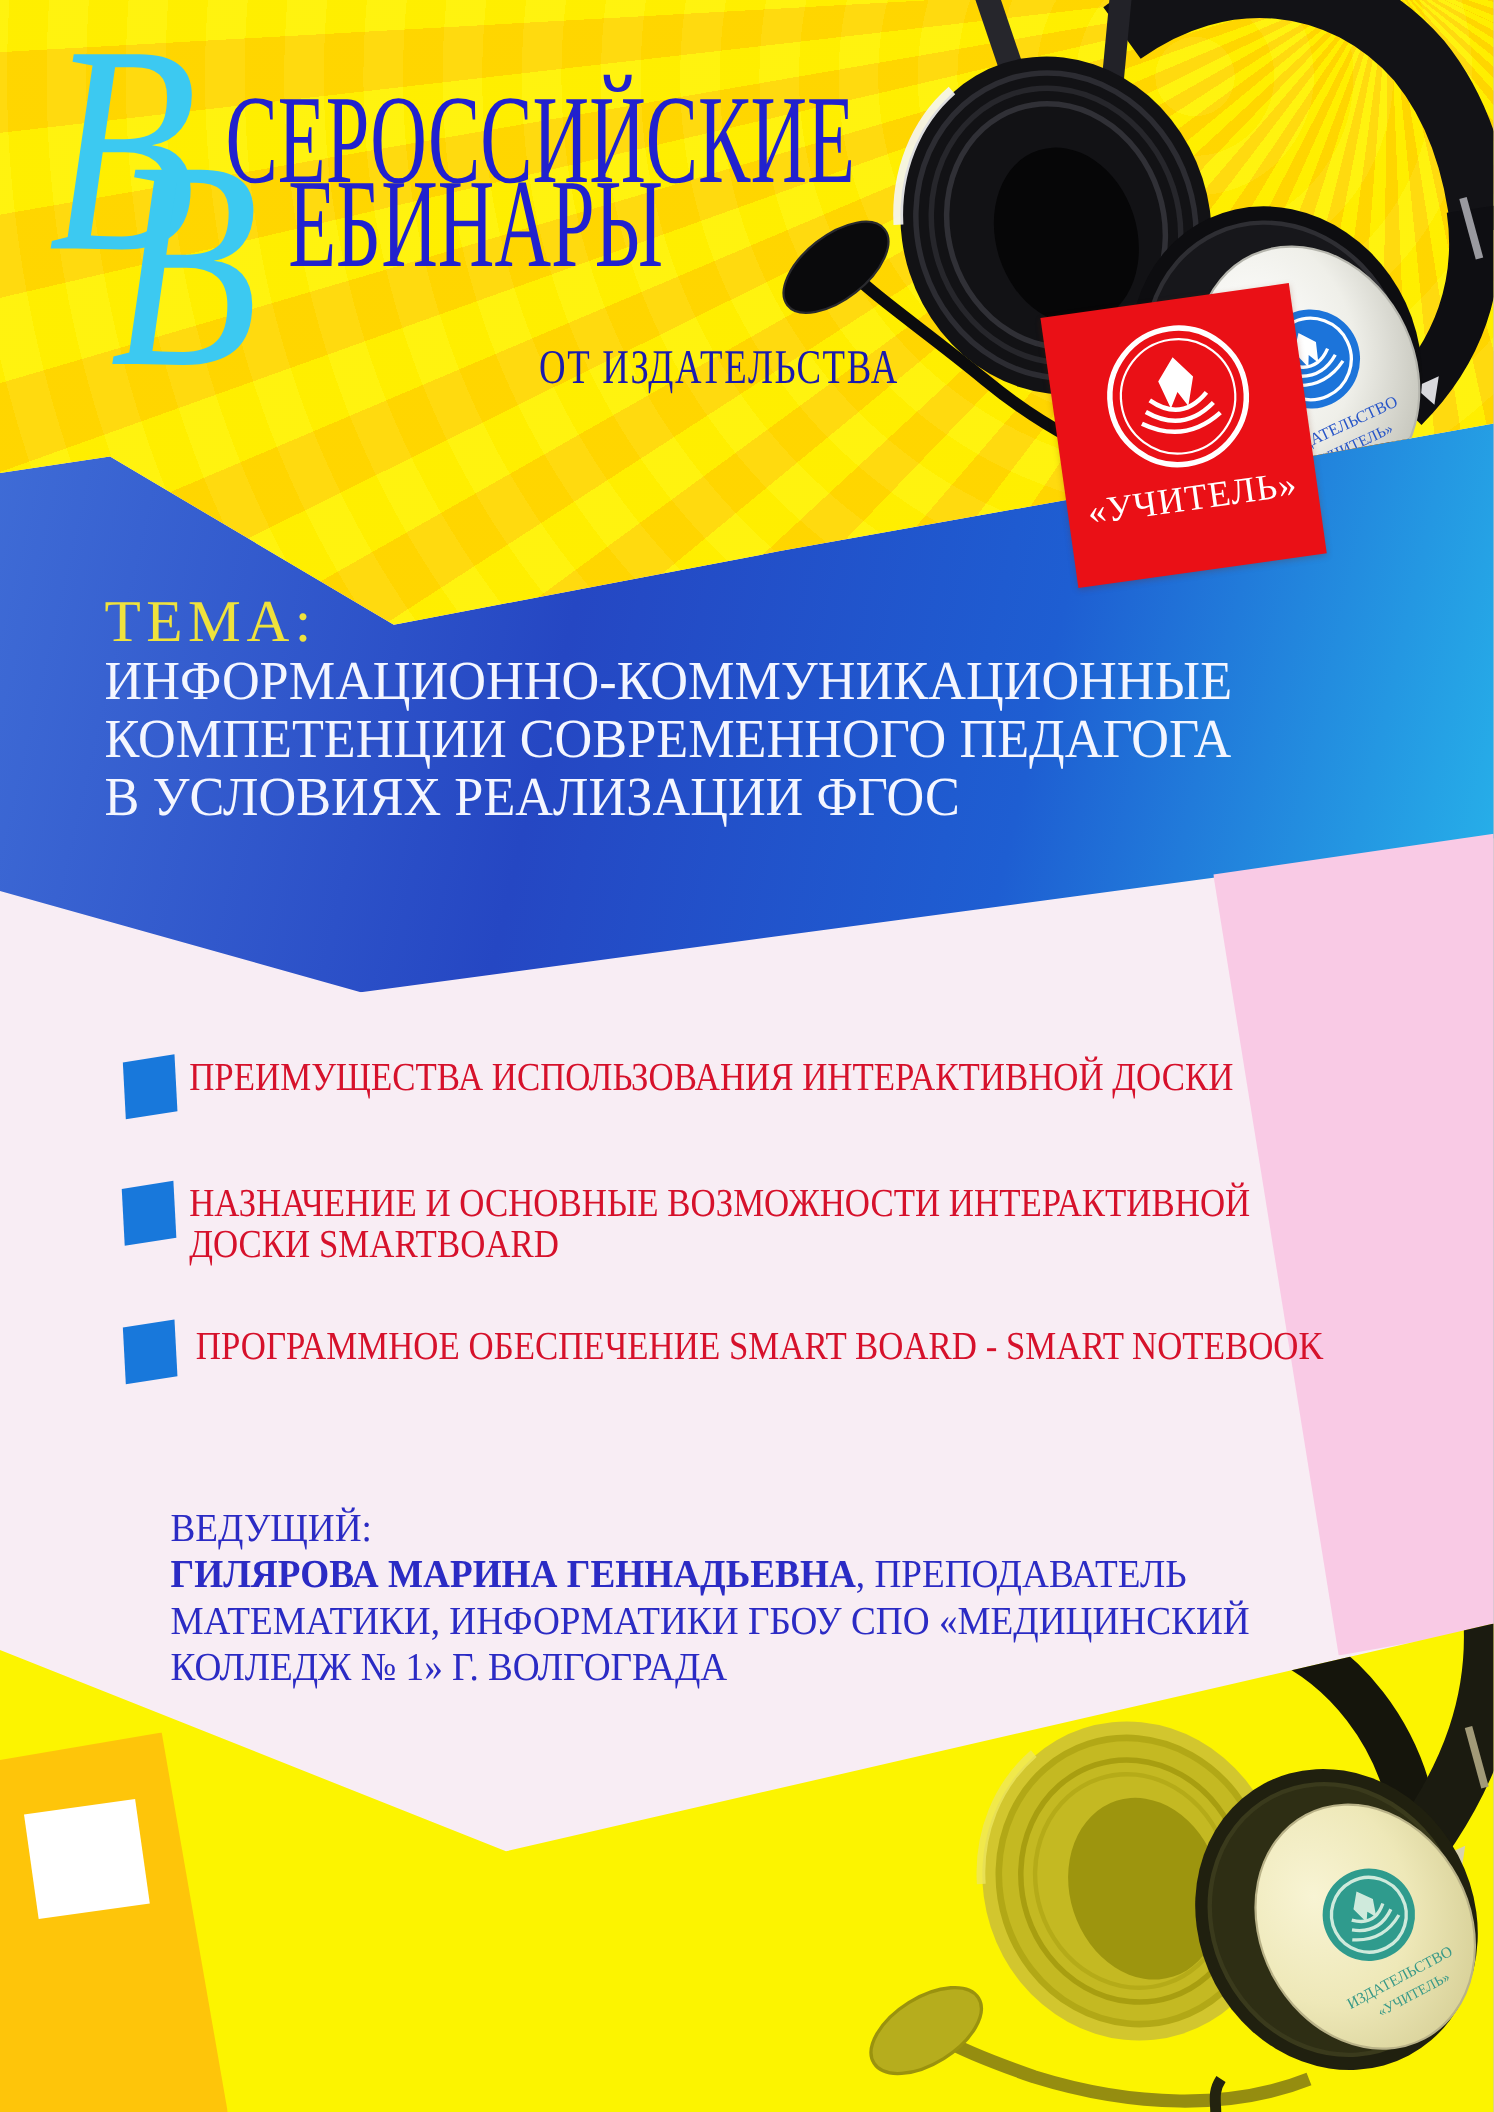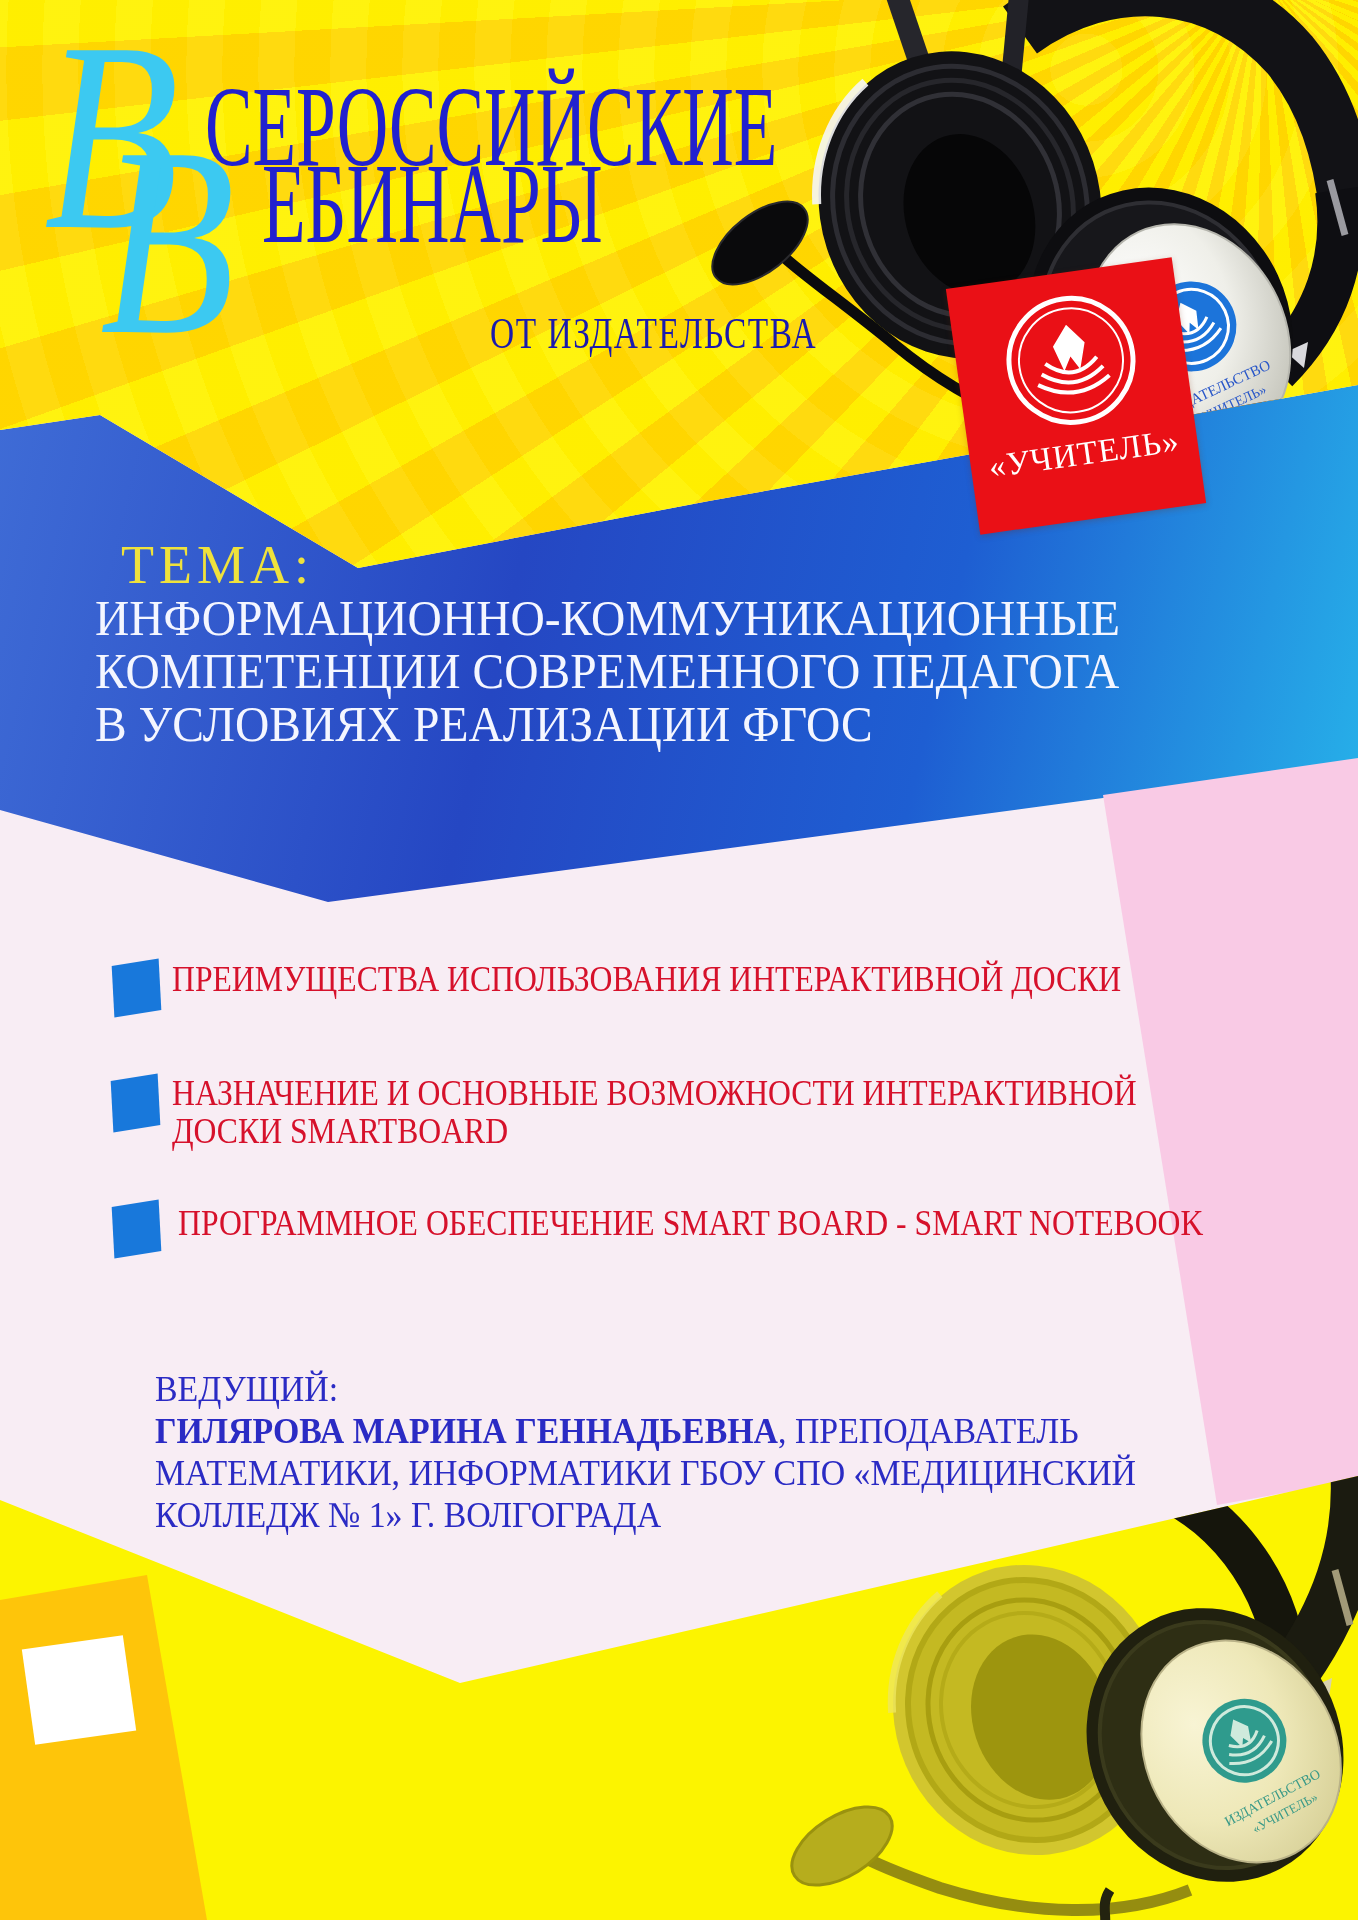--- a/index.html
+++ b/index.html
@@ -58,21 +58,21 @@
     font-family:"Liberation Serif",serif;white-space:nowrap;
   }
 
   
   .v-init{position:absolute;font-style:italic;font-size:270px;line-height:1;color:#3cc9f1;
           transform:scaleX(.82);transform-origin:0 0;}
   .title-caps{position:absolute;font-size:115px;line-height:1;color:#2121ce;
           transform:scaleX(.62);transform-origin:0 0;white-space:nowrap;}
   .pub-line{position:absolute;left:490px;top:308px;font-size:44px;color:#1a1aae;
           letter-spacing:2px;transform:scaleX(.76);transform-origin:0 0;white-space:nowrap;}
-  .theme-label{position:absolute;left:95px;top:534px;font-size:54px;color:#efe23c;letter-spacing:5px;margin-left:26px;}
+  .theme-label{position:absolute;left:95px;top:534px;font-size:54px;color:#efe23c;letter-spacing:5px;}
   .theme-lines{position:absolute;left:95px;top:592px;font-size:50px;line-height:53px;color:#f4f6ff;
           transform:scaleX(.95);transform-origin:0 0;white-space:nowrap;}
   .bullet-sq{position:absolute;width:47px;height:52px;background:#1878db;
           transform:skewY(-6deg) rotate(-3deg);}
   .bullet-text{position:absolute;font-size:36px;line-height:38px;color:#d6112b;
           transform:scaleX(.88);transform-origin:0 0;white-space:nowrap;}
   .host-block{position:absolute;left:155px;top:1368px;font-size:36px;line-height:42px;color:#2b2bc4;
           transform:scaleX(.94);transform-origin:0 0;white-space:nowrap;}
   .host-block .bold{font-weight:bold;}
 </style>

